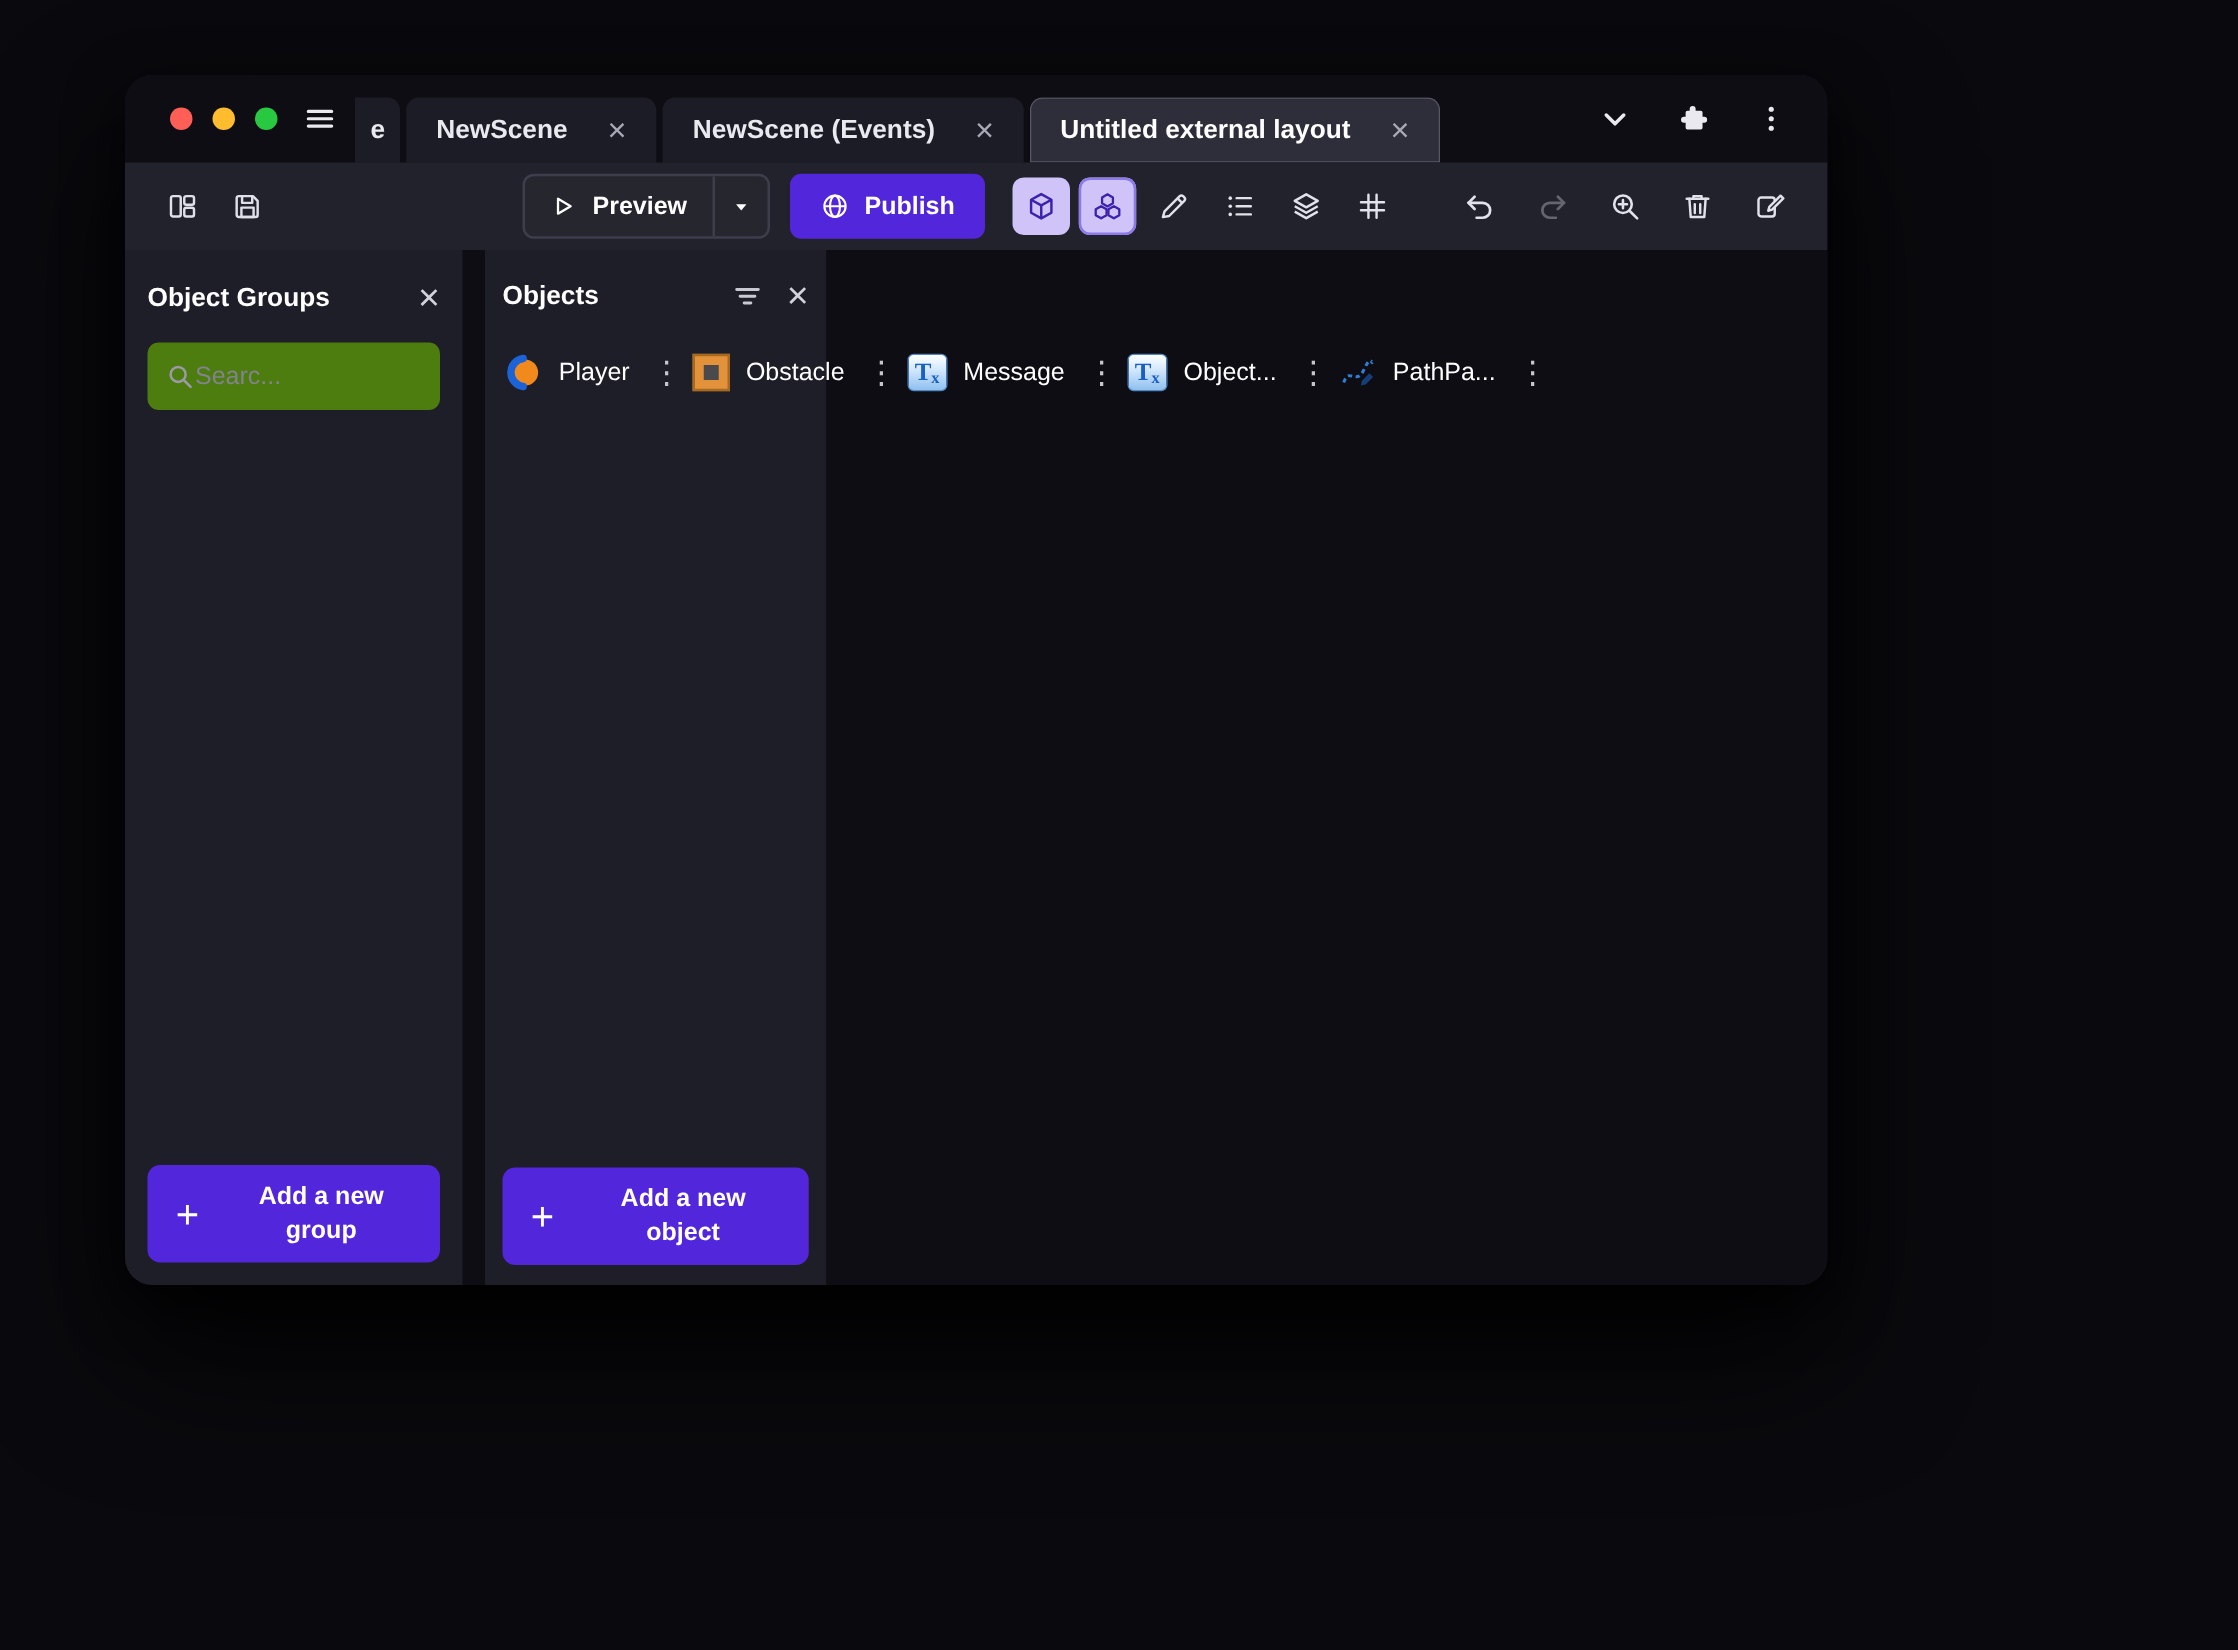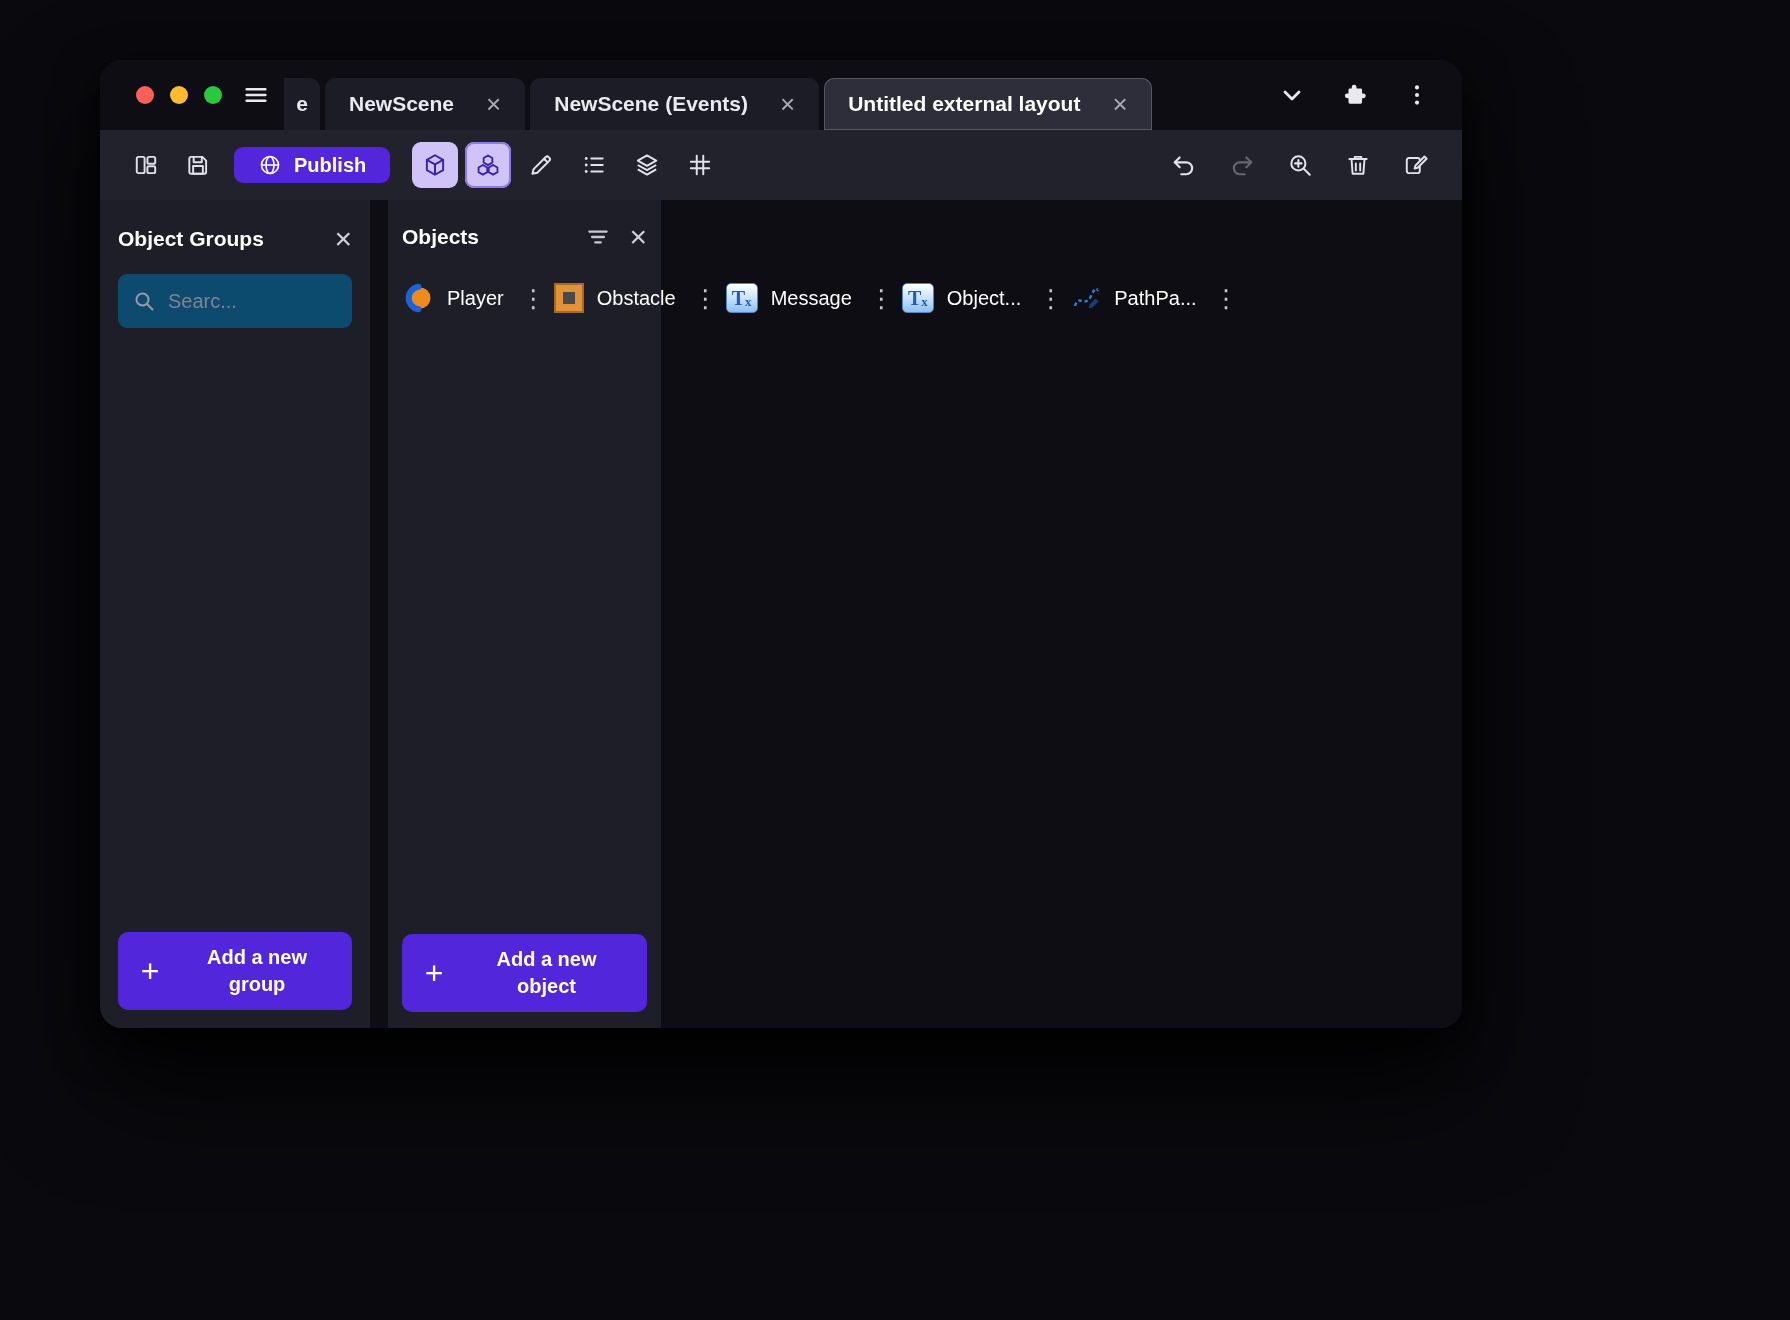--- a/index.html
+++ b/index.html
@@ -28,21 +28,21 @@
   .tabstrip-right > *{cursor:pointer;display:flex}
 
   
   .toolbar{height:70px;flex:none;background:var(--toolbar-bg,#22222d);display:flex;align-items:center;padding:0 26px;color:#e0e1e8}
   .tb-icon{width:40px;height:40px;display:flex;align-items:center;justify-content:center;color:#e0e1e8;cursor:pointer}
   .tb-icon + .tb-icon{margin-left:12px}
   .preview{margin-left:200px;height:52px;display:flex;align-items:stretch;border:2px solid #3d3d4c;border-radius:9px;background:#26262f;overflow:hidden}
   .preview-main{display:flex;align-items:center;gap:12px;padding:0 20px;font-size:20px;font-weight:700;color:#fff;cursor:pointer}
   .preview-divider{width:2px;background:#3d3d4c}
   .preview-caret{width:42px;display:flex;align-items:center;justify-content:center;cursor:pointer}
-  .publish{margin-left:16px;height:36px;border-radius:9px;background:var(--accent,#5226da);display:flex;align-items:center;gap:12px;
+  .publish{margin-left:16px;height:52px;border-radius:9px;background:var(--accent,#5226da);display:flex;align-items:center;gap:12px;
     padding:0 24px;color:#fff;font-size:20px;font-weight:700;border:none;font-family:inherit;cursor:pointer}
   .tools{display:flex;align-items:center;gap:7px;margin-left:22px}
   .tool{width:46px;height:46px;border-radius:9px;display:flex;align-items:center;justify-content:center;color:#e2e2ea;cursor:pointer}
   .tool.sel{background:var(--selected-tool-bg,#cfc3f7);color:var(--selected-tool-icon,#3a22ad)}
   .tool.sel.outlined{box-shadow:inset 0 0 0 2px #8d7ae9}
   .tb-right{margin-left:auto;display:flex;align-items:center;gap:18px}
   .tb-right .tool{width:40px}
   .dim{opacity:.35}
 
   
@@ -50,21 +50,21 @@
   .gutter{flex:none}
   .gutter.l{width:6px}
   .gutter.r{width:12px}
   .panel{background:var(--panel-bg,#1e1e28);display:flex;flex-direction:column}
   .panel.left{width:270px;flex:none;padding:18px}
   .panel.right{width:273px;flex:none;padding:16px 14px}
   .panel-head{display:flex;align-items:center;gap:18px;min-height:42px}
   .panel-title{font-size:21px;font-weight:700;color:#fff;flex:1;white-space:nowrap}
   .icon-btn{color:#c9c9d4;display:flex;align-items:center;justify-content:center;cursor:pointer}
   .close-x{font-size:30px;line-height:1;color:#d2d2dc;cursor:pointer}
-  .searchbox{margin-top:14px;height:54px;flex:none;background:#0c4a6e;border-radius:9px;display:flex;align-items:center;gap:12px;padding:0 14px}
+  .searchbox{margin-top:14px;height:54px;flex:none;background:#4d7c0f;border-radius:9px;display:flex;align-items:center;gap:0;padding:0 14px}
   .searchbox svg{flex:none;color:#9a9aa8}
   .searchbox input{flex:1;min-width:0;background:transparent;border:none;outline:none;color:#e8e8ee;font-size:20px;font-family:inherit}
   .searchbox input::placeholder{color:#83838f}
   .add-btn{margin-top:auto;min-height:78px;flex:none;border:none;border-radius:10px;background:var(--accent,#5226da);color:#fff;
     display:flex;align-items:center;gap:8px;padding:10px 14px;font-size:20px;font-weight:700;font-family:inherit;cursor:pointer}
   .add-btn .plus{font-size:32px;font-weight:400;flex:none;width:36px;text-align:center}
   .add-btn .lbl{flex:1;text-align:center;line-height:1.35;max-width:120px;margin:0 auto}
 
   
   .obj-list{margin-top:12px;display:flex;flex-direction:row}
@@ -159,20 +159,34 @@
         </svg>
     </span>
     <span class="tb-icon">
       <svg width="26" height="26" viewBox="0 0 24 24" fill="none" stroke="currentColor" stroke-width="1.8" stroke-linejoin="round">
           <path d="M5.5 4.5 H16 L19.5 8 V18.5 A1.5 1.5 0 0 1 18 20 H5.5 A1.5 1.5 0 0 1 4 18.5 V6 A1.5 1.5 0 0 1 5.5 4.5 Z"></path>
           <path d="M8 4.5 V9.5 H15.5 V4.5"></path>
           <rect x="7.5" y="13" width="9" height="7"></rect>
         </svg>
     </span>
 
+    <div class="preview">
+      <div class="preview-main">
+        <svg width="22" height="22" viewBox="0 0 24 24" fill="none" stroke="#fff" stroke-width="2" stroke-linejoin="round">
+            <path d="M7 5.5v13l11-6.5z"></path>
+          </svg>
+        <span>Preview</span>
+      </div>
+      <div class="preview-divider"></div>
+      <div class="preview-caret">
+        <svg width="20" height="20" viewBox="0 0 24 24">
+            <path fill="#fff" d="M7 10l5 6 5-6z"></path>
+          </svg>
+      </div>
+    </div>
 
     <button class="publish">
       <svg width="24" height="24" viewBox="0 0 24 24" fill="none" stroke="#fff" stroke-width="1.7">
           <circle cx="12" cy="12" r="8.5"></circle>
           <ellipse cx="12" cy="12" rx="4" ry="8.5"></ellipse>
           <path d="M3.5 12h17"></path>
         </svg>
       <span>Publish</span>
     </button>
 

